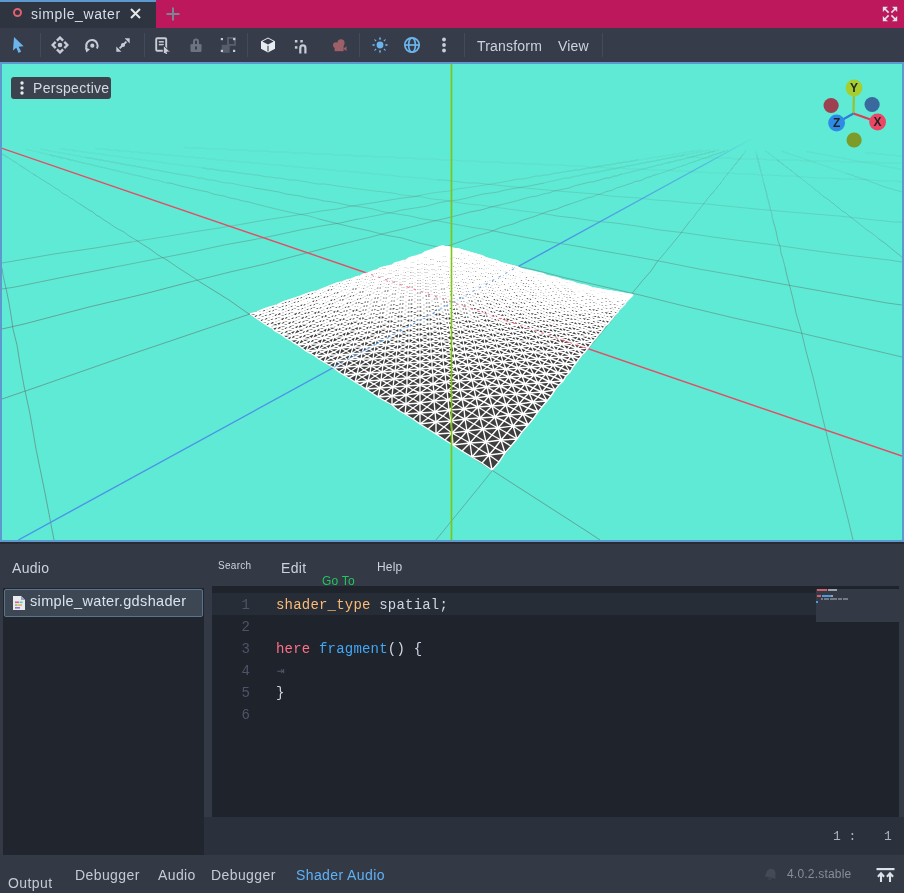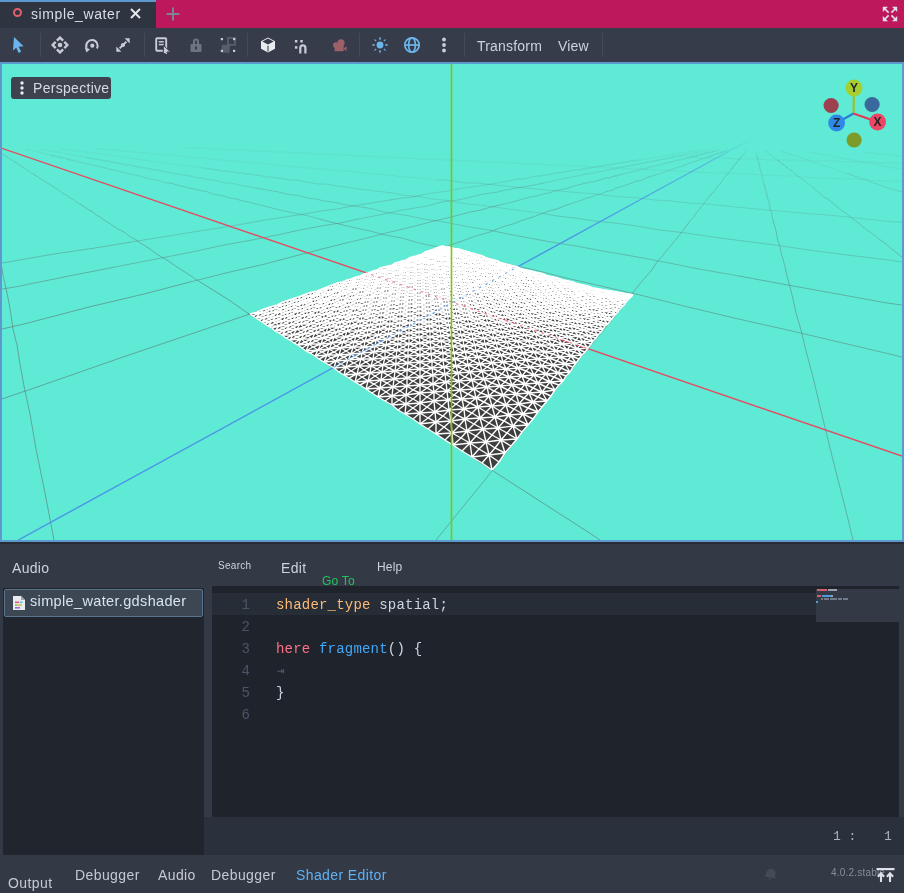--- a/index.html
+++ b/index.html
@@ -242,27 +242,27 @@
     </div>
     <div class="abs" style="left:204px;top:275px;width:700px;height:38px;background:#2b313c"></div>
     <span class="abs mono" style="left:833px;top:287px;font-size:13px;color:#a9b1bd">1 :</span>
     <span class="abs mono" style="left:884px;top:287px;font-size:13px;color:#a9b1bd">1</span>
   </div>
 <div class="abs" style="left:0;top:855px;width:904px;height:38px;background:#333945">
     <span class="abs" style="left:8px;top:20px;font-size:14px;letter-spacing:0.4px;color:#c4cad6">Output</span>
     <span class="abs" style="left:75px;top:12px;font-size:14px;letter-spacing:0.4px;color:#c4cad6">Debugger</span>
     <span class="abs" style="left:158px;top:12px;font-size:14px;letter-spacing:0.4px;color:#c4cad6">Audio</span>
     <span class="abs" style="left:211px;top:12px;font-size:14px;letter-spacing:0.4px;color:#c4cad6">Debugger</span>
-    <span class="abs" style="left:296px;top:12px;font-size:14px;letter-spacing:0.4px;color:#5fb2f6">Shader Editor</span>
+    <span class="abs" style="left:296px;top:12px;font-size:14px;letter-spacing:0.4px;color:#5fb2f6">Shader Audio</span>
     <svg class="abs" style="left:762px;top:12px" width="17" height="17" viewBox="0 0 17 17">
       <g fill="#454b56" transform="rotate(12 8.5 8.5)">
         <path d="M8.5 1.6 a4.6 4.6 0 0 1 4.6 4.6 c0 3.2 1.4 4.4 1.4 4.4 H2.5 c0 0 1.4 -1.2 1.4 -4.4 A4.6 4.6 0 0 1 8.5 1.6 Z"></path>
         <path d="M6.7 11.5 a1.9 1.9 0 0 0 3.6 0 Z"></path>
       </g>
     </svg>
-    <span class="abs" style="left:831px;top:12px;font-size:10px;letter-spacing:0.2px;color:#868e9b">4.0.2.stable</span>
+    <span class="abs" style="left:787px;top:12px;font-size:12px;letter-spacing:0.2px;color:#868e9b">4.0.2.stable</span>
     <svg class="abs" style="left:875px;top:11px" width="21" height="18" viewBox="0 0 21 18">
       <rect x="1.5" y="2" width="18" height="2.2" fill="#dde1e8"></rect>
       <g stroke="#dde1e8" stroke-width="2.1" fill="none">
         <path d="M6 16 V8 M2.9 10.8 L6 7.4 L9.1 10.8"></path>
         <path d="M15 16 V8 M11.9 10.8 L15 7.4 L18.1 10.8"></path>
       </g>
     </svg>
   </div>
 </body></html>

